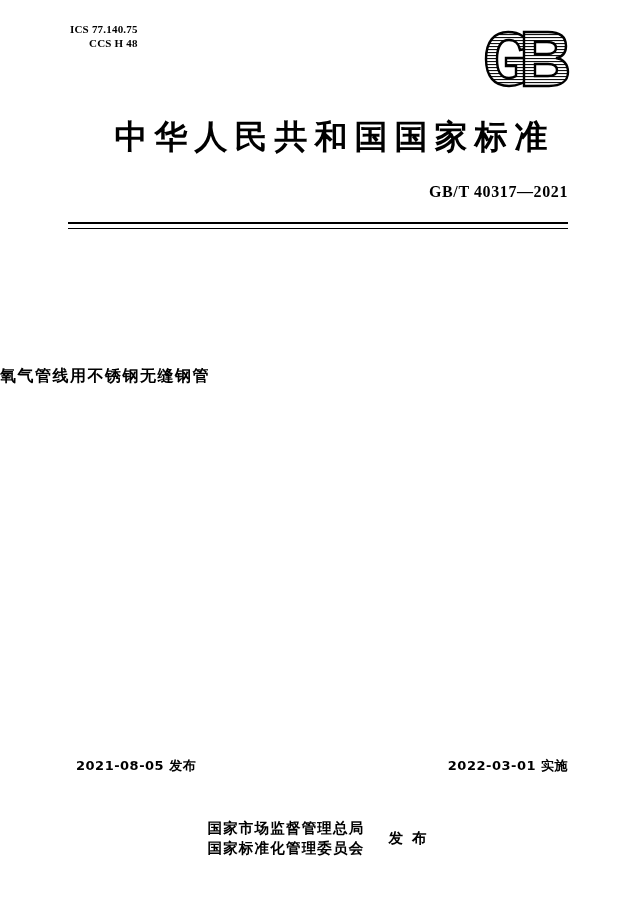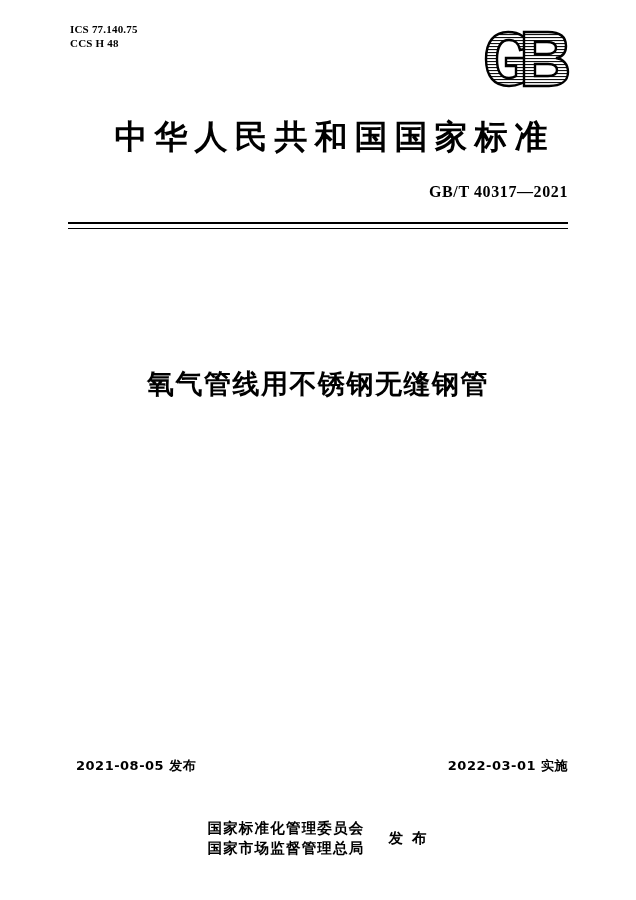--- a/index.html
+++ b/index.html
@@ -25,20 +25,21 @@
   
   .codes {
     position: absolute;
     left: 70px;
     top: 22px;
     font-family: "Liberation Serif", serif;
     font-weight: bold;
     font-size: 11px;
     line-height: 14px;
     letter-spacing: 0.2px;
+    text-align: right;
   }
   .codes div { white-space: nowrap; }
 
   
   .gb-logo {
     position: absolute;
     right: 62px;
     top: 22px;
     width: 110px;
     height: 74px;
@@ -88,24 +89,24 @@
     height: 1px;
     background: #000;
   }
 
   
   .doc-title-cn {
     position: absolute;
     left: 0;
     top: 366px;
     width: 636px;
-    text-align: center;
+    text-align: left;
     font-family: Liberation Serif, serif;
     font-weight: bold;
-    font-size: 27px;
+    font-size: 16px;
     letter-spacing: 1.5px;
   }
   .doc-title-en {
     position: absolute;
     left: 0;
     top: 404px;
     width: 636px;
     text-align: center;
     font-family: "Liberation Serif", serif;
     font-size: 13px;
@@ -218,19 +219,19 @@
   <div class="rule-top"></div>
   <div class="rule-bottom"></div>
 
   <div class="doc-title-cn">氧气管线用不锈钢无缝钢管</div>
 
   <div class="date-issue">2021-08-05 发布</div>
   <div class="date-effective">2022-03-01 实施</div>
 
   <div class="issuers">
     <span class="issuer-rows">
+      <span style="display:block">国家市场监督管理总局</span>
       <span style="display:block">国家标准化管理委员会</span>
-      <span style="display:block">国家市场监督管理总局</span>
     </span>
     <span class="issue-word">发 布</span>
   </div>
 
 </div>
 
 </body></html>

